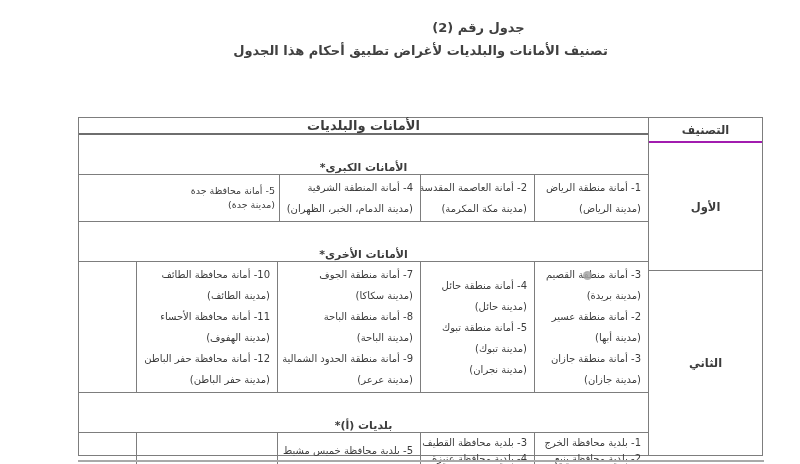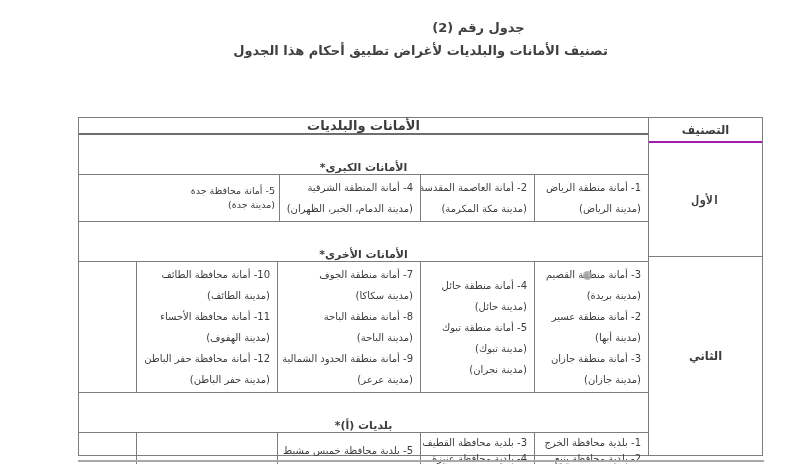--- a/index.html
+++ b/index.html
@@ -16,21 +16,21 @@
   .ctable{
     position:absolute;top:117px;left:78px;width:685px;height:339px;
     border:1px solid var(--border,#7d7d7d);
     display:flex;box-sizing:border-box;background:#fff;
   }
   .ctable *{box-sizing:border-box;}
 
   
   .class-col{width:114px;display:flex;flex-direction:column;border-left:1px solid var(--border,#7d7d7d);}
   .class-header{height:25px;border-bottom:2px solid #a21caf;display:flex;align-items:center;justify-content:center;font-weight:bold;font-size:11.5px;}
-  .class-first{height:114px;border-bottom:1px solid var(--border,#7d7d7d);display:flex;align-items:center;justify-content:center;font-weight:bold;font-size:11.5px;font-family:Liberation Mono, monospace;}
+  .class-first{height:128px;border-bottom:1px solid var(--border,#7d7d7d);display:flex;align-items:center;justify-content:center;font-weight:bold;font-size:11.5px;}
   .class-second{flex:1;display:flex;align-items:center;justify-content:center;font-weight:bold;font-size:11.5px;text-align:right;}
 
   
   .content-col{flex:1;display:flex;flex-direction:column;}
   .main-header{height:25px;border-bottom:2px solid #6e6e6e;display:flex;align-items:center;justify-content:center;font-weight:bold;font-size:13px;}
   .subheader{height:20px;border-bottom:1px solid var(--border,#7d7d7d);display:flex;align-items:center;justify-content:center;font-weight:bold;font-size:11px;margin-top:26px;}
   .subheader.tall{height:23px;}
   .datarow{display:flex;border-bottom:1px solid var(--border,#7d7d7d);}
   .row1{height:80px;}
   .row2{height:136px;}

